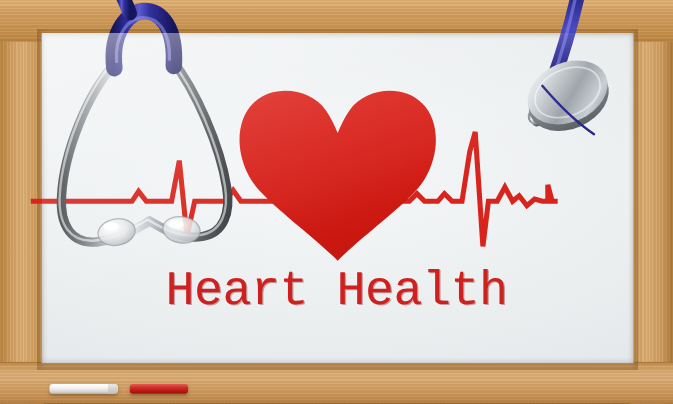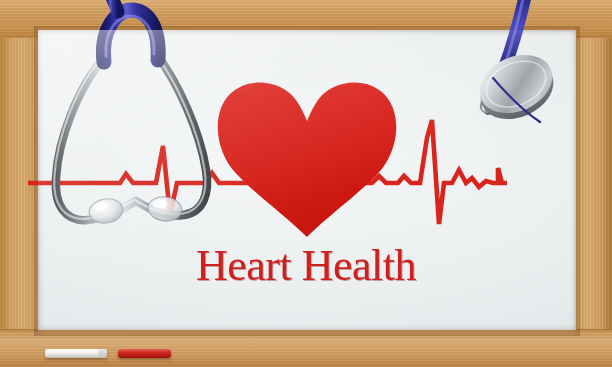--- a/index.html
+++ b/index.html
@@ -1,18 +1,18 @@
 <!DOCTYPE html>
 <html><head>
 <meta charset="utf-8">
 <style>
   html,body{margin:0;padding:0;background:#000;}
   #stage{
     position:relative;width:612px;height:367px;overflow:hidden;
-    font-family:Liberation Serif, serif;
+    font-family:Liberation Mono, monospace;
   }
 
   
   .frame{
     position:absolute;inset:0;
     background:
       repeating-linear-gradient(90deg,
         rgba(255,255,255,0.05) 0px, rgba(255,255,255,0.05) 1px,
         rgba(120,70,20,0.07) 1px, rgba(120,70,20,0.07) 3px),
       linear-gradient(180deg,#cf9b55 0%,#c99150 12%,#d6a665 45%,#c68f4c 88%,#b87f40 100%);

